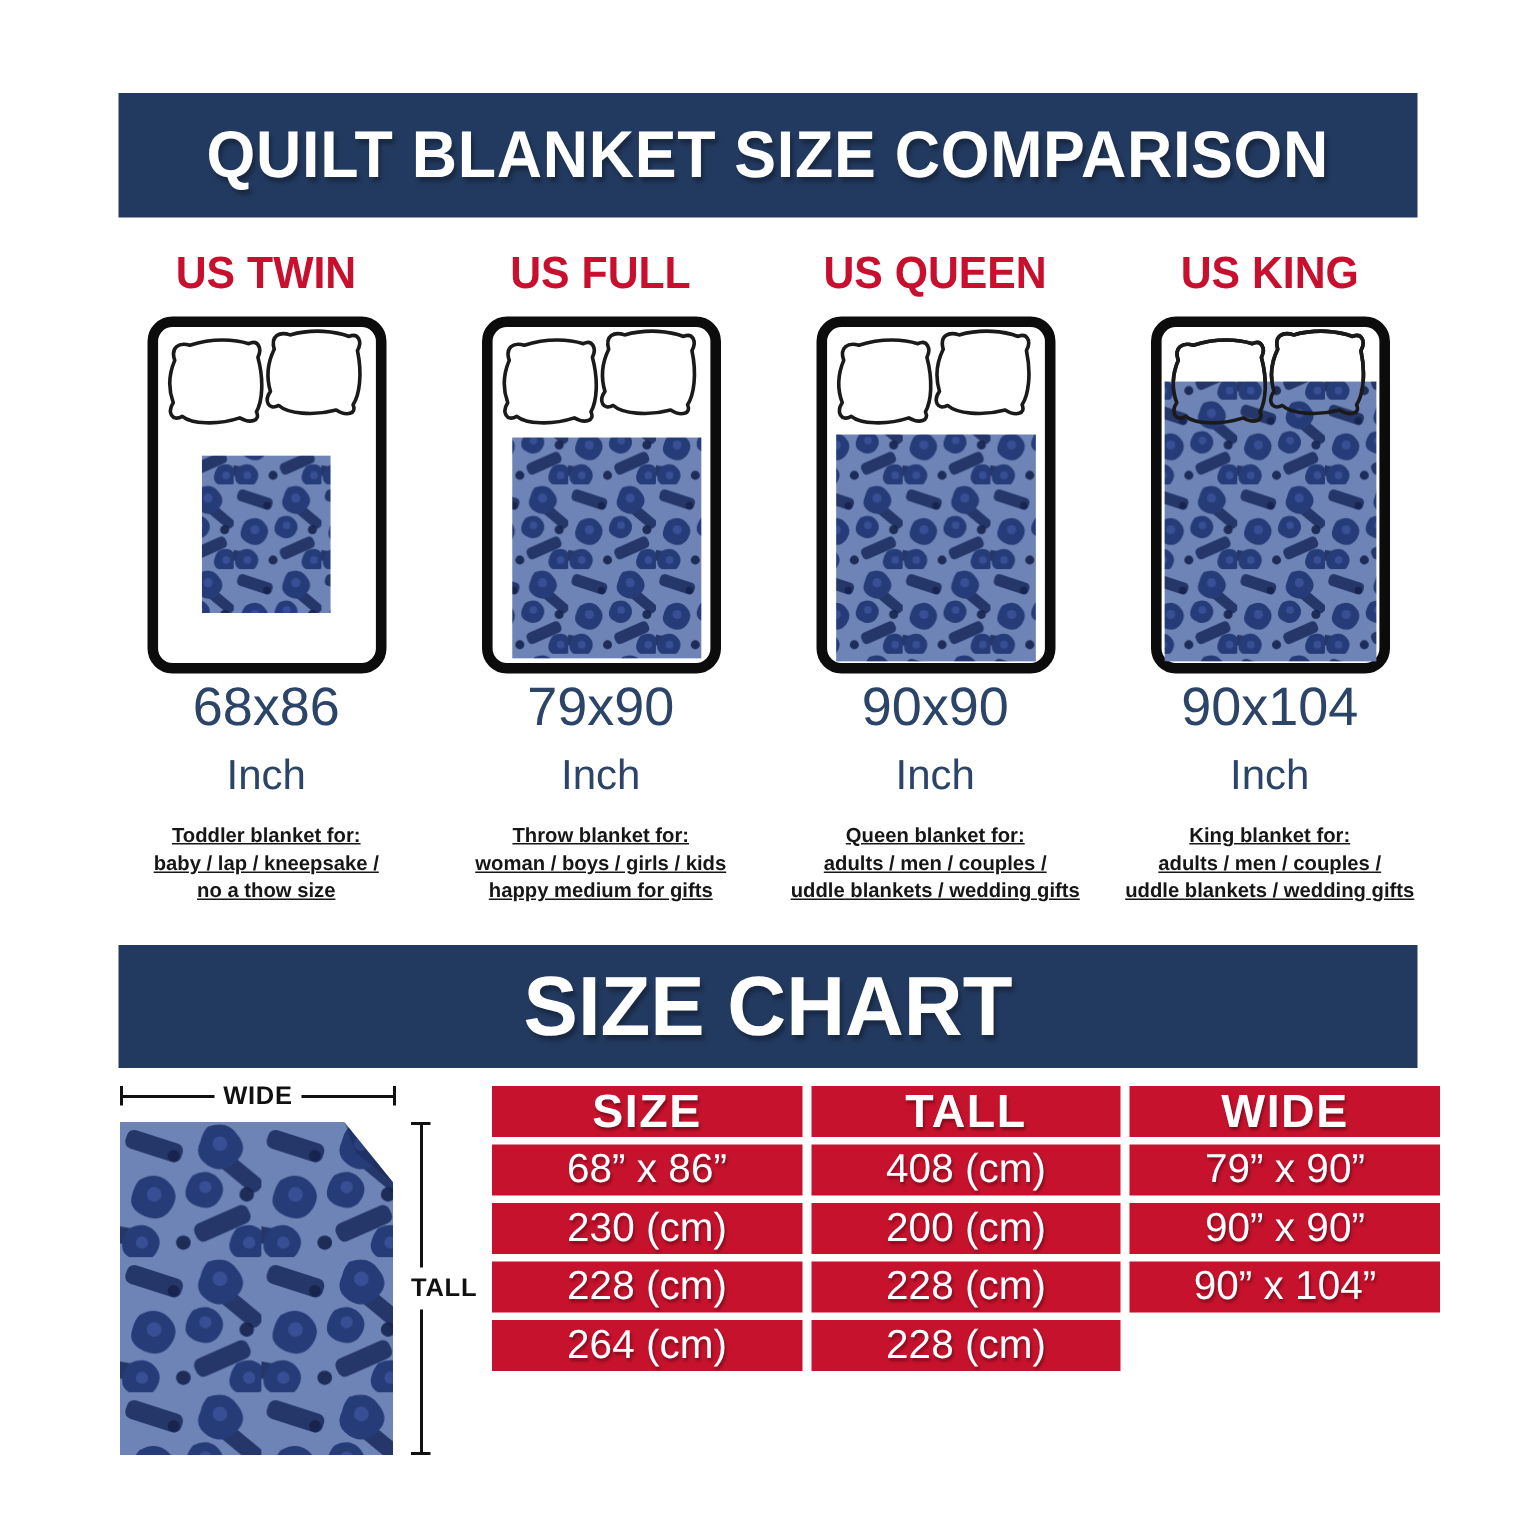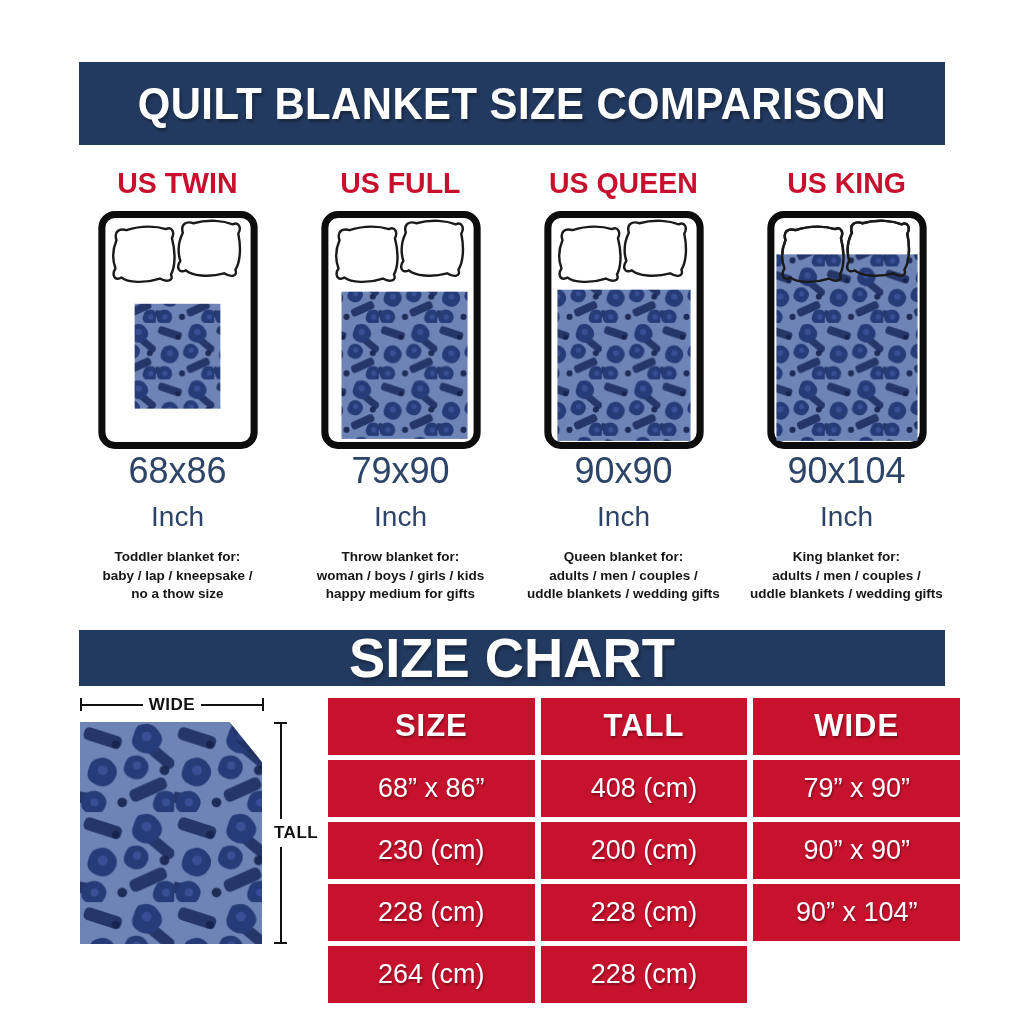--- a/index.html
+++ b/index.html
@@ -21,41 +21,41 @@
   
   .banner{
     background:var(--navy);
     color:#fff;
     display:flex; align-items:center; justify-content:center;
     font-weight:bold;
   }
   .title-banner{ margin:62px 79px 0; height:83px; font-size:44px; }
   .title-banner .banner-text{ transform:scaleX(.95); letter-spacing:.5px;
     text-shadow:2px 3px 3px rgba(0,0,0,.30); white-space:nowrap; }
-  .size-banner{ margin:26px 79px 0; height:56px; font-size:56px; }
+  .size-banner{ margin:26px 79px 0; height:82px; font-size:56px; }
   .size-banner .banner-text{ transform:scaleX(.97);
     text-shadow:2px 3px 3px rgba(0,0,0,.30); white-space:nowrap; }
 
   
   .cols{ display:flex; margin:20px 66px 0; }
   .col{ flex:1; display:flex; flex-direction:column; align-items:center; }
   .col-title{
     font-size:30px; font-weight:bold; color:var(--red-text);
     transform:scaleX(.95); white-space:nowrap; height:36px;
     display:flex; align-items:center;
   }
   .bed{ width:162px; height:240px; margin-top:9px; }
   .bed-frame{ fill:#fff; stroke:#0c0c0c; stroke-width:7; }
   .pillow{ fill:#fff; stroke:#1a1a1a; stroke-width:2.4; stroke-linejoin:round; }
   .pillow-outline{ fill:none; stroke:#1a1a1a; stroke-width:2.4; stroke-linejoin:round; }
   .dim{ font-size:36px; color:var(--dim-navy); }
   .unit{ margin-top:9px; font-size:28px; color:var(--dim-navy); }
   .desc{
     margin-top:15px; font-size:13.5px; font-weight:bold; line-height:1.38;
-    color:var(--ink); text-align:center; white-space:nowrap;
+    color:var(--ink); text-align:center; white-space:nowrap;text-decoration:underline;
   }
 
   
   .bottom{ display:flex; margin:12px 64px 0 80px; }
   .diagram{ display:flex; flex-shrink:0; }
   .diagram-left{ width:184px; display:flex; flex-direction:column; }
   .wide-arrow{ height:14px; display:flex; align-items:center; margin-bottom:10px; }
   .hline{ flex:1; height:2px; background:#111; }
   .vtick{ width:2px; height:13px; background:#111; }
   .arrow-label{ font-size:17px; font-weight:bold; color:#111; margin:0 6px; letter-spacing:.5px; }
@@ -68,21 +68,21 @@
   .tall-arrow .vline{ flex:1; width:2px; background:#111; margin-left:6px; }
   .tall-arrow .arrow-label{ margin:4px 0; }
 
   
   .size-table{
     flex:1; margin-left:8px;
     display:grid; grid-template-columns:repeat(3,1fr);
     gap:5px 6px; align-content:start;
   }
   .size-table > div{
-    height:57px; background:var(--table-red); color:#fff;
+    height:34px; background:var(--table-red); color:#fff;
     display:flex; align-items:center; justify-content:center;
     text-shadow:1px 2px 2px rgba(0,0,0,.35);
   }
   .size-table .th{ font-size:31px; font-weight:bold; letter-spacing:1px; }
   .size-table .td{ font-size:27px; }
 </style>
 </head>
 <body>
 
 <svg width="0" height="0" style="position:absolute" aria-hidden="true">

